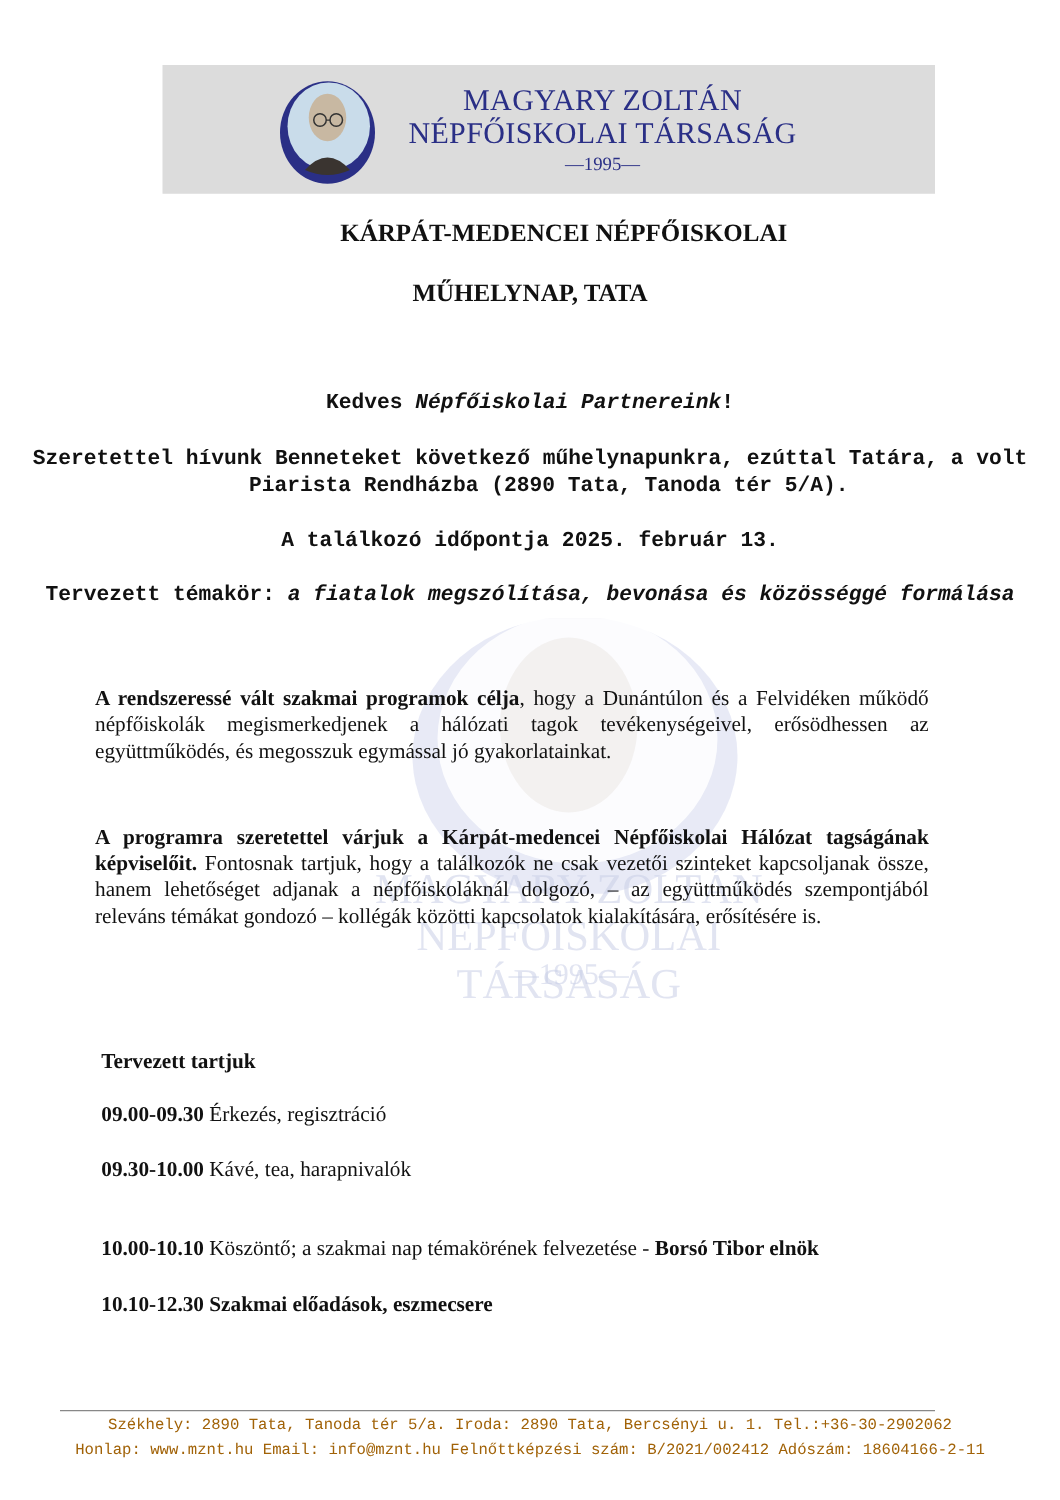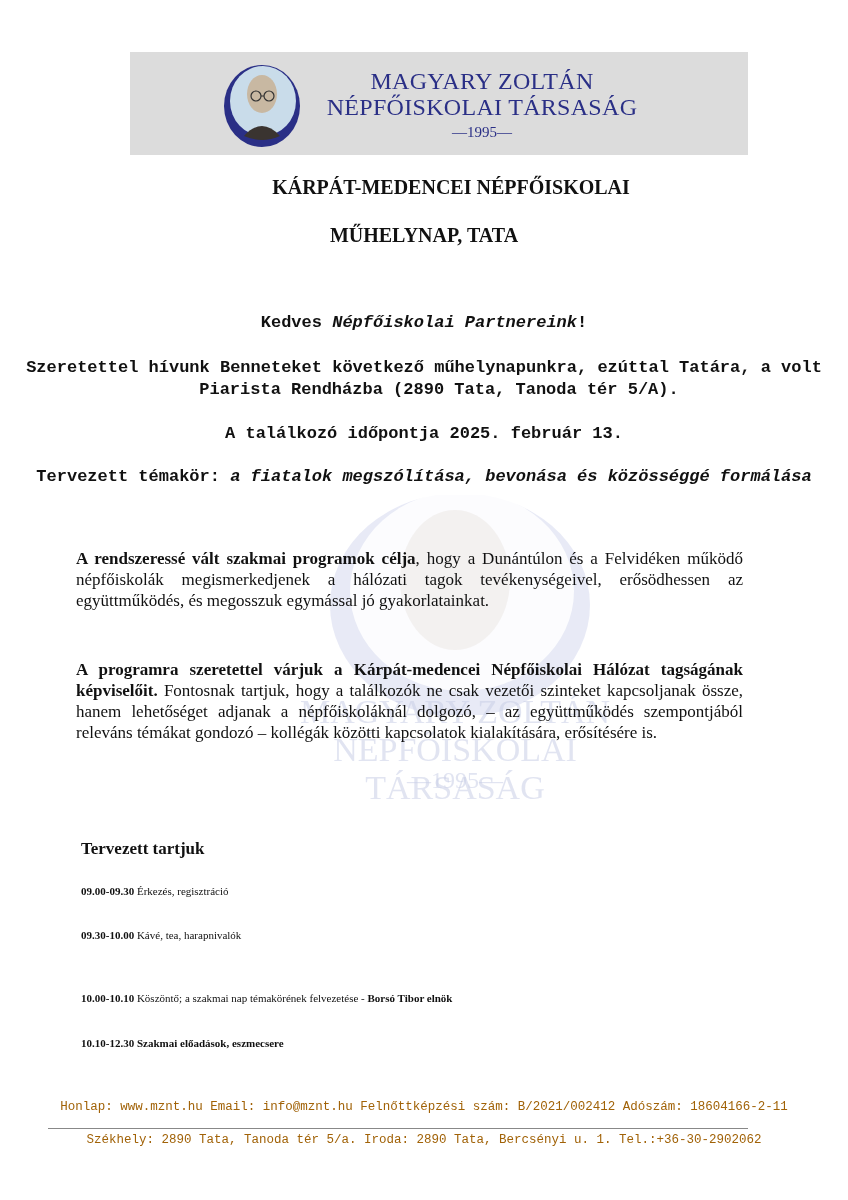--- a/index.html
+++ b/index.html
@@ -47,21 +47,21 @@
     .para {
       position: absolute; left: 76px; width: 667px; text-align: justify;
       font-size: 17px; line-height: 21px;
     }
     .para b { font-weight: bold; }
 
     .prog-heading {
       position: absolute; left: 81px; font-size: 17px; font-weight: bold;
     }
     .prog-item {
-      position: absolute; left: 81px; width: 667px; font-size: 11px; line-height: 21px;
+      position: absolute; left: 81px; width: 667px; font-size: 17px; line-height: 21px;
       text-align: justify;
     }
     .prog-item .time { font-weight: bold; }
     .prog-item.allbold { font-weight: bold; }
 
     .footer-rule {
       position: absolute; left: 48px; top: 1128px; width: 700px; height: 1px; background: #888;
     }
     .footer-line {
       position: absolute; left: 0; width: 848px; text-align: center;
@@ -135,13 +135,13 @@
   <div class="prog-item" style="top:968px;margin-top:20px;">
     <span class="time">10.00-10.10</span><span> Köszöntő; a szakmai nap témakörének felvezetése - </span><b>Borsó Tibor elnök</b>
   </div>
   <div class="prog-item allbold" style="top:1033px;">
     <span class="time">10.10-12.30</span><span> Szakmai előadások, eszmecsere</span>
   </div>
 </div>
 
 <div class="footer-rule"></div>
 <div class="footer-line" style="top:1133px;">Székhely: 2890 Tata, Tanoda tér 5/a.   Iroda: 2890 Tata, Bercsényi u. 1.  Tel.:+36-30-2902062</div>
-<div class="footer-line" style="top:1100px;">Honlap: www.mznt.hu Email: info@mznt.hu  Felnőttképzési szám: B/2021/002412 Adószám: 18604166-2-11</div>
+<div class="footer-line" style="top:1153px;">Honlap: www.mznt.hu Email: info@mznt.hu  Felnőttképzési szám: B/2021/002412 Adószám: 18604166-2-11</div>
 
 </body></html>

